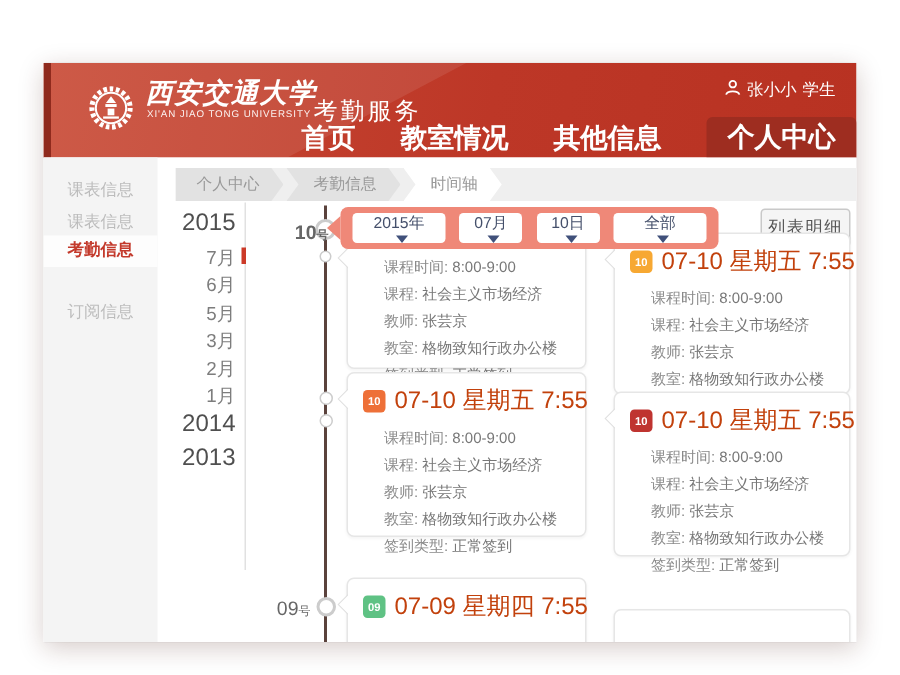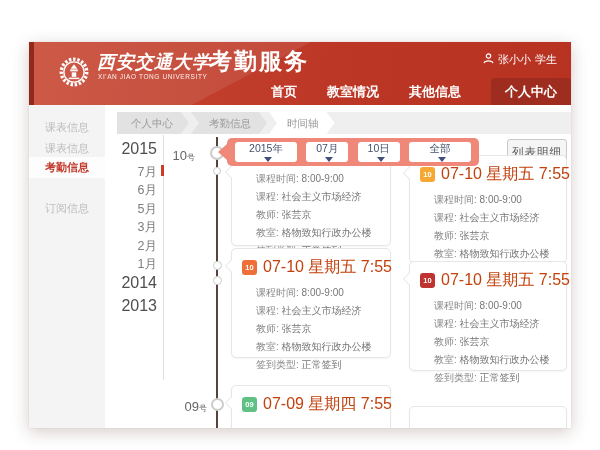--- a/index.html
+++ b/index.html
@@ -11,24 +11,24 @@
   
   .hdr{position:absolute;left:0;top:0;width:542px;height:63px;
        background:linear-gradient(100deg,#c84a35 0%,#bd3727 55%,#b83222 100%);}
   .hdr-stripe{position:absolute;left:0;top:0;width:5px;height:63px;background:#8f2a1d;}
   .hdr-diag{position:absolute;left:0;top:0;width:100%;height:63px;background:rgba(255,255,255,.09);
             clip-path:polygon(0 0,52% 0,30% 100%,0 100%);}
   .logo{position:absolute;left:30px;top:15px;width:30px;height:30px;}
   .uni-cn{position:absolute;left:68px;top:8px;color:#fff;font-size:18px;font-weight:bold;font-style:italic;
           letter-spacing:1px;font-family:"DejaVu Serif","Liberation Serif",serif;white-space:nowrap;}
   .uni-en{position:absolute;left:69px;top:31px;color:rgba(255,255,255,.92);font-size:6.5px;letter-spacing:.6px;white-space:nowrap;}
-  .svc{position:absolute;left:180px;top:4px;color:#fff;font-size:23px;font-weight:bold;letter-spacing:2px;white-space:nowrap;}
+  .svc{position:absolute;left:180px;top:22px;color:#fff;font-size:16px;font-weight:normal;letter-spacing:2px;white-space:nowrap;}
   .user{position:absolute;right:14px;top:10px;color:#fff;font-size:11px;display:flex;align-items:center;gap:4px;cursor:pointer;}
   .nav{position:absolute;right:0;bottom:0;height:27px;display:flex;align-items:center;}
-  .nav .nav-it{color:#fff;font-size:13px;font-weight:bold;margin-right:30px;cursor:pointer;white-space:nowrap;}
+  .nav .nav-it{color:#fff;font-size:18px;font-weight:bold;margin-right:30px;cursor:pointer;white-space:nowrap;}
   .nav .nav-tab{margin-right:0;background:#9e2d20;height:27px;line-height:27px;padding:0 14px;
                 border-radius:4px 4px 0 0;}
 
   
   .content{position:absolute;left:0;top:63px;width:542px;height:323px;background:#fff;}
 
   .sidebar{position:absolute;left:0;top:0;width:76px;height:323px;background:#f4f4f4;}
   .sb-item{position:absolute;left:0;width:76px;height:20px;line-height:20px;text-align:center;
            font-size:11px;color:#bcbcbc;cursor:pointer;}
   .sb-1{top:12px}.sb-2{top:33px}.sb-3{top:52px;background:#fdfdfd;color:#c3392b;font-weight:bold;height:21px;}
@@ -56,21 +56,21 @@
   .tl-line{position:absolute;left:187px;top:32px;width:2px;height:291px;background:#5a423c;}
   .dot{position:absolute;background:#fff;border:2px solid #ccc;border-radius:50%;box-sizing:border-box;}
   .dot-a{left:181px;top:41px;width:14px;height:14px;}
   .dot-b{left:184px;top:62px;width:8px;height:8px;border-width:1.5px;}
   .dot-c{left:184px;top:156px;width:9px;height:9px;border-width:1.5px;}
   .dot-d{left:184px;top:171px;width:9px;height:9px;border-width:1.5px;}
   .dot-e{left:182px;top:293px;width:13px;height:13px;}
   .daymark{position:absolute;width:34px;text-align:right;color:#666;cursor:pointer;white-space:nowrap;}
   .dm-num{font-size:13px;}
   .dm-suf{font-size:8px;}
-  .dm-10{left:132px;top:41px;}
+  .dm-10{left:156px;top:41px;font-weight:bold;}
   .dm-09{left:144px;top:292px;}
 
   
   .bubble{position:absolute;left:198px;top:33px;width:252px;height:28px;background:#ef8878;border-radius:5px;
           display:flex;align-items:center;justify-content:space-between;padding:0 8px;box-sizing:border-box;z-index:5;}
   .bubble::before{content:"";position:absolute;left:-9px;top:6px;border:8px solid transparent;
           border-left:0;border-right:9px solid #ef8878;}
   .sel{height:20px;background:#fff;border-radius:3px;display:flex;align-items:center;justify-content:space-between;
        padding:0 6px;box-sizing:border-box;font-size:10.5px;color:#45506b;cursor:pointer;flex-direction:column;}
   .sel-year,.sel-type{width:62px;}

